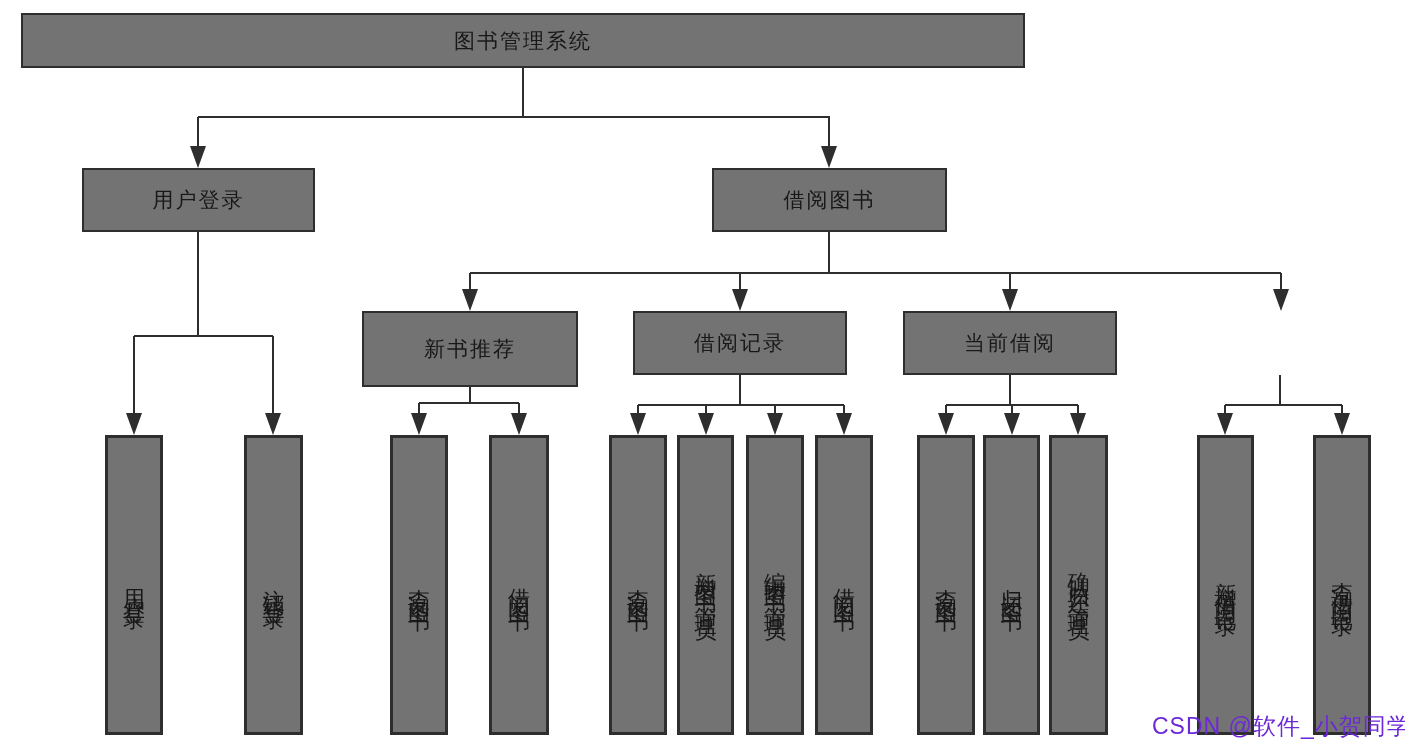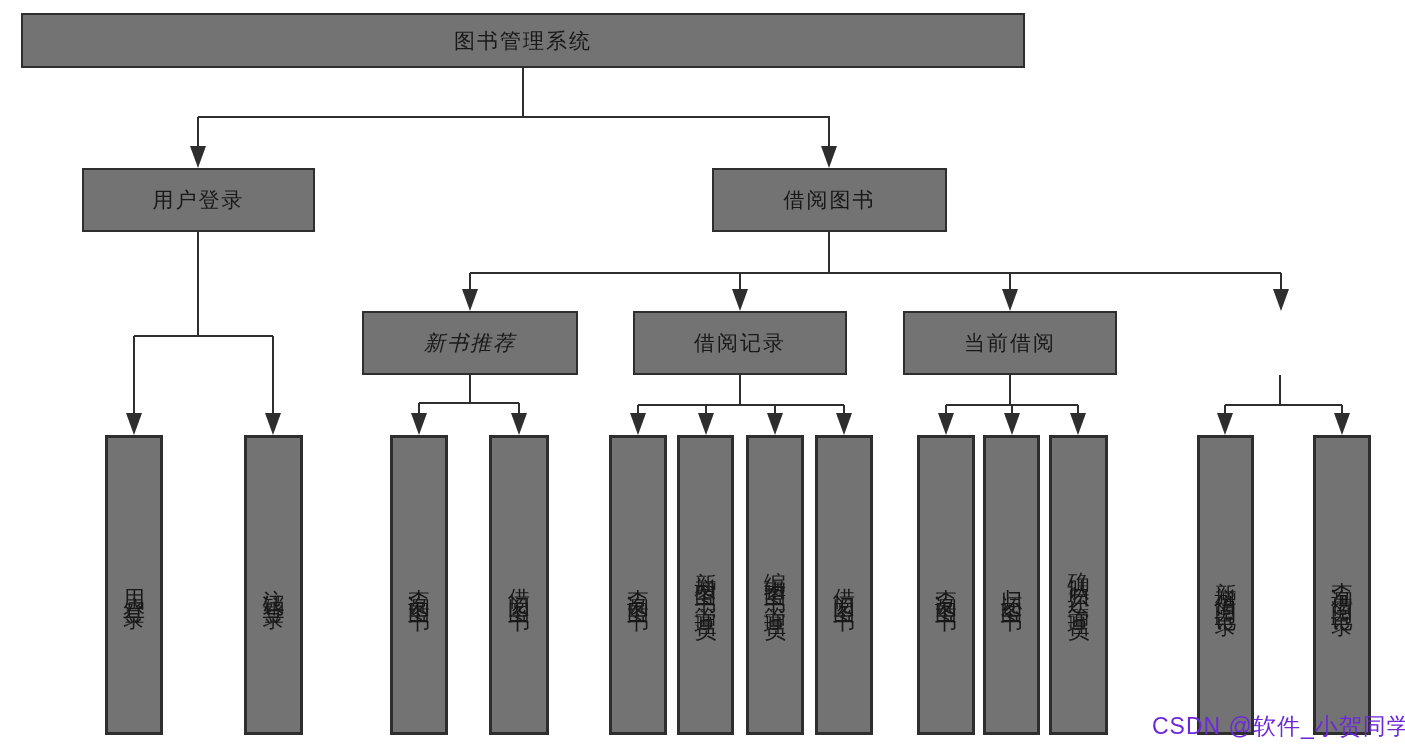--- a/index.html
+++ b/index.html
@@ -74,21 +74,21 @@
     <span>图书管理系统</span>
   </div>
 
   <div class="node" style="left:82px;top:168px;width:233px;height:64px;">
     <span>用户登录</span>
   </div>
   <div class="node" style="left:712px;top:168px;width:235px;height:64px;">
     <span>借阅图书</span>
   </div>
 
-  <div class="node" style="left:362px;top:311px;width:216px;height:64px;font-style:italic;">
+  <div class="node" style="left:362px;top:311px;width:216px;height:76px;">
     <span>新书推荐</span>
   </div>
   <div class="node" style="left:633px;top:311px;width:214px;height:64px;">
     <span>借阅记录</span>
   </div>
   <div class="node" style="left:903px;top:311px;width:214px;height:64px;">
     <span>当前借阅</span>
   </div>
 
   <div class="node leaf" style="left:105px;top:435px;width:58px;height:300px;">

